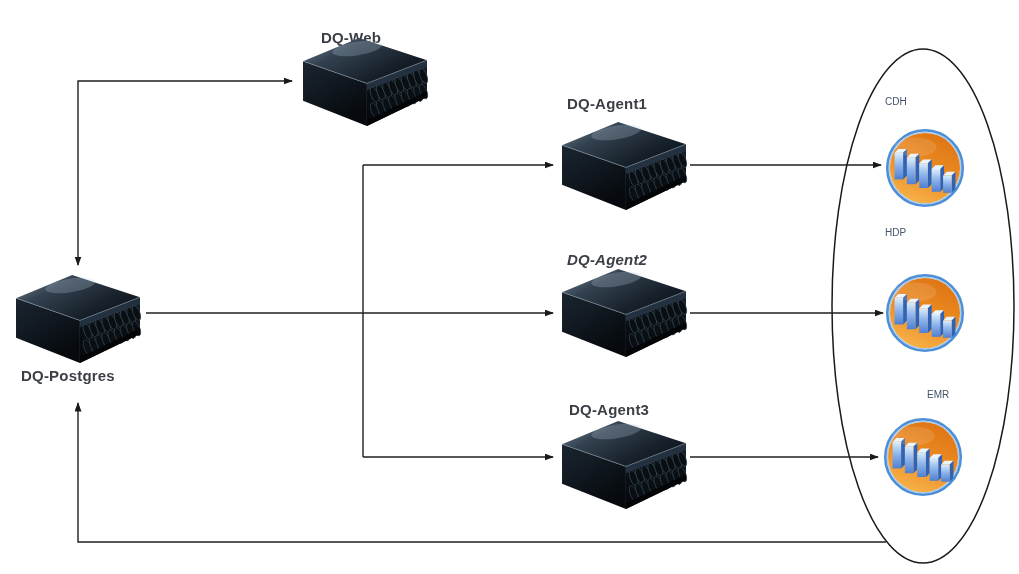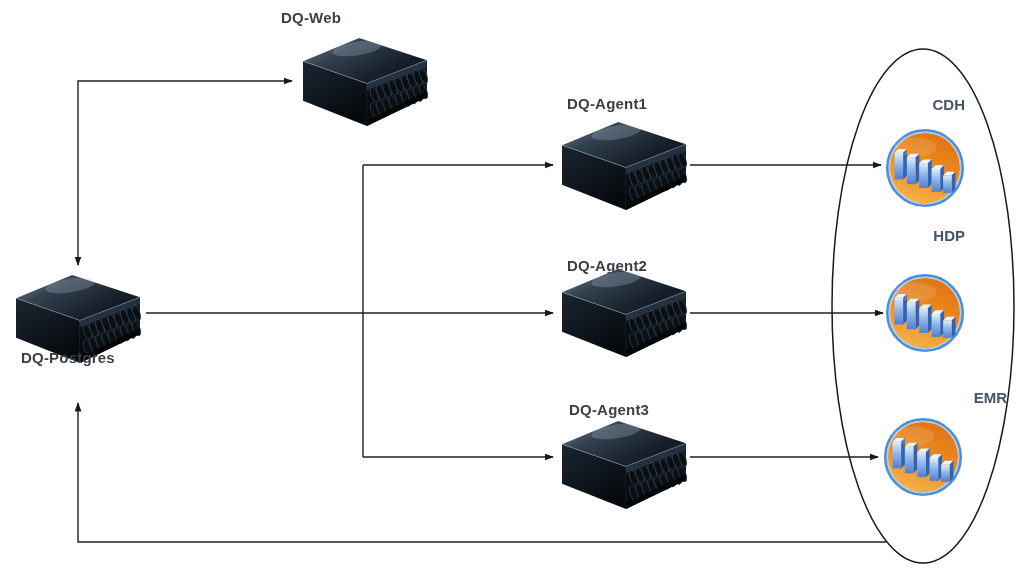--- a/index.html
+++ b/index.html
@@ -13,25 +13,25 @@
   .wires{position:absolute;left:0;top:0;width:1019px;height:574px;}
   .wire{fill:none;stroke:#1f1f1f;stroke-width:1.4;}
   .group-ellipse{fill:none;stroke:#1a1a1a;stroke-width:1.5;}
   .node,.cluster{position:absolute;}
   .node-label{
     position:absolute;
     font-size:15px;font-weight:bold;color:#3b3f45;
     white-space:nowrap;letter-spacing:.2px;text-align:center;
   }
   .cluster-label{
-    position:absolute;width:80px;text-align:right;
-    font-size:15px;font-weight:bold;color:#44546a;
+    position:absolute;width:80px;text-align:left;
+    font-size:10px;font-weight:normal;color:#44546a;
     white-space:nowrap;
   }
-  .center{text-align:left;width:140px;}
+  .center{text-align:center;width:140px;margin-top:20px;}
   svg{display:block;}
 </style>
 </head>
 <body>
 
 <div class="stage">
 
   <svg width="0" height="0" style="position:absolute" aria-hidden="true">
     <defs>
       <marker id="arr" markerWidth="10" markerHeight="8" refX="8.5" refY="3.5" orient="auto-start-reverse" markerUnits="userSpaceOnUse">
@@ -138,32 +138,32 @@
     <div class="node-label center" style="left:281px;top:9px;">DQ-Web</div>
     <svg style="position:absolute;left:296px;top:35px;" width="138" height="92" viewBox="0 0 140 95">
         <use href="#sym-server"></use>
       </svg>
   </div>
 
   <div class="node">
     <svg style="position:absolute;left:9px;top:272px;" width="138" height="92" viewBox="0 0 140 95">
         <use href="#sym-server"></use>
       </svg>
-    <div class="node-label" style="left:21px;top:349px;">DQ-Postgres</div>
+    <div class="node-label" style="left:21px;top:367px;">DQ-Postgres</div>
   </div>
 
   <div class="node">
     <div class="node-label" style="left:567px;top:95px;">DQ-Agent1</div>
     <svg style="position:absolute;left:555px;top:119px;" width="138" height="92" viewBox="0 0 140 95">
         <use href="#sym-server"></use>
       </svg>
   </div>
 
   <div class="node">
-    <div class="node-label" style="left:567px;top:257px;">DQ-Agent2</div>
+    <div class="node-label" style="left:567px;top:251px;font-style:italic;">DQ-Agent2</div>
     <svg style="position:absolute;left:555px;top:266px;" width="138" height="92" viewBox="0 0 140 95">
         <use href="#sym-server"></use>
       </svg>
   </div>
 
   <div class="node">
     <div class="node-label" style="left:569px;top:393px;margin-top:8px;">DQ-Agent3</div>
     <svg style="position:absolute;left:555px;top:418px;" width="138" height="92" viewBox="0 0 140 95">
         <use href="#sym-server"></use>
       </svg>

